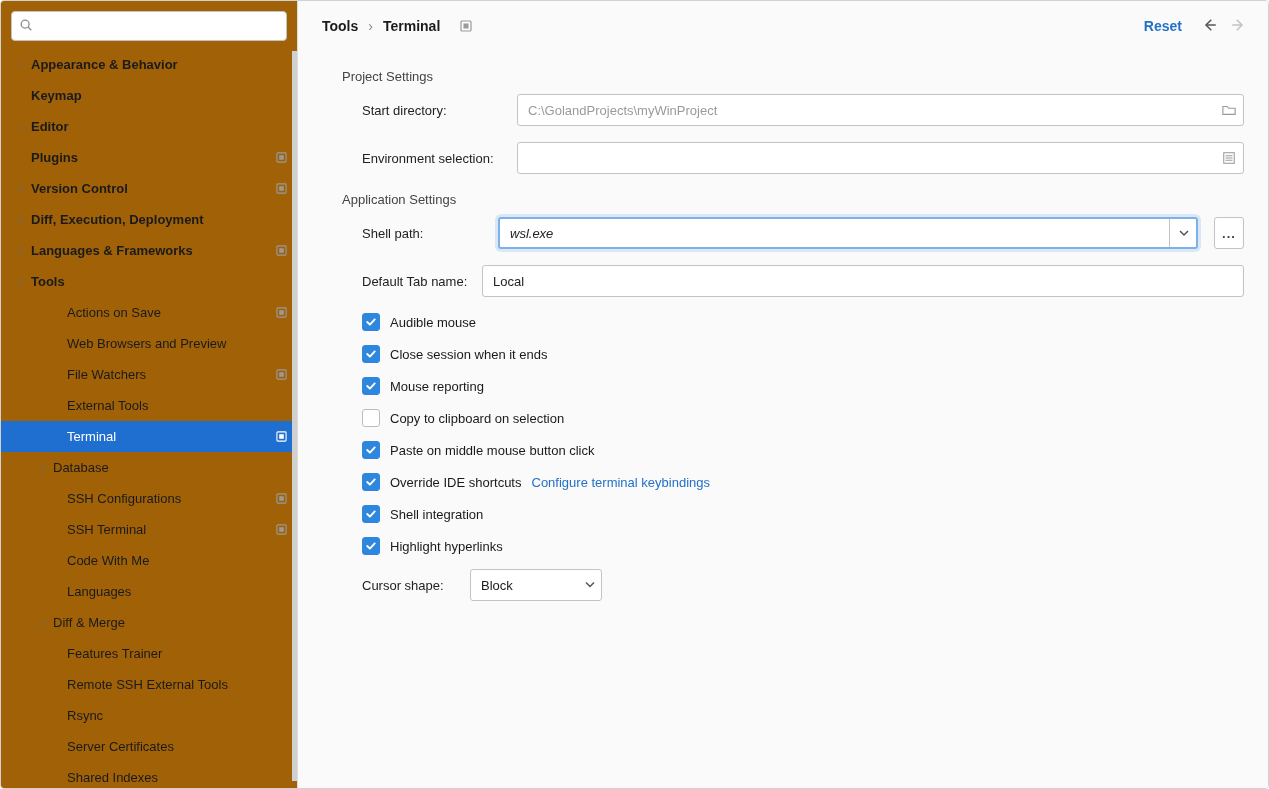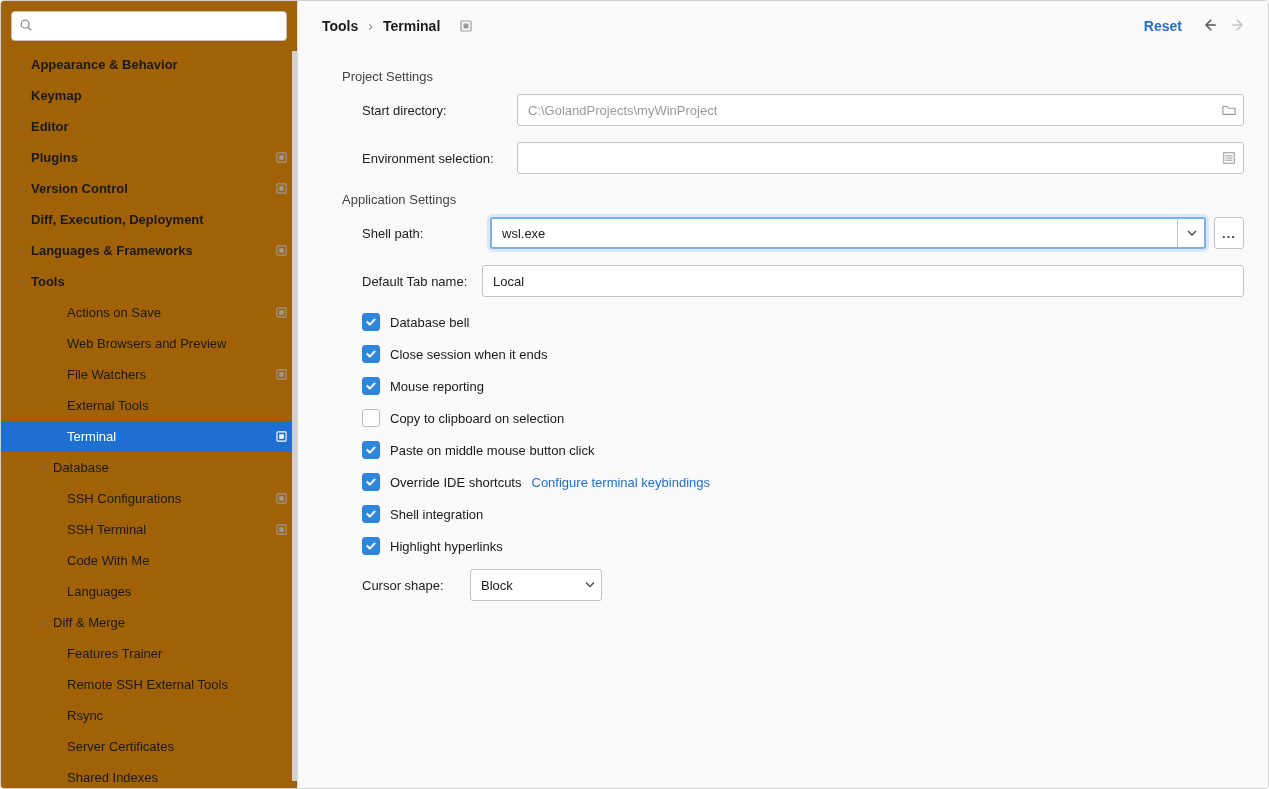--- a/index.html
+++ b/index.html
@@ -198,34 +198,35 @@
   transform: translateY(-50%);
   color: #9a9a9a;
   display: flex;
 }
 .input-icon-right svg { width: 14px; height: 14px; }
 
 .combo-row {
   display: flex;
   align-items: center;
   padding-left: 40px;
-  gap: 8px;
+  gap: 16px;
   margin-bottom: 16px;
 }
 .combo-row .form-label { width: 120px; }
 .combo {
   flex: 1;
   display: flex;
   position: relative;
 }
 .combo .text-input {
   border: 2px solid #7cb1ea;
   border-radius: 3px;
   box-shadow: 0 0 0 3px rgba(124,177,234,0.25);
   padding-right: 40px;
+  font-style: italic;
 }
 .combo .dd-btn {
   position: absolute;
   right: 1px;
   top: 2px;
   bottom: 2px;
   width: 28px;
   border-left: 1px solid #c3c3c3;
   display: flex;
   align-items: center;
@@ -611,21 +612,21 @@
         <input class="text-input form-control" type="text" value="Local" style="">
       </div>
 
       <div id="checkboxes">
           <div class="checkbox-row">
             <div class="checkbox checked">
               <svg>
                 <use href="#svg-check"></use>
               </svg>
             </div>
-            <span class="cb-label">Database bell</span>
+            <span class="cb-label">Audible mouse</span>
           </div>
           <div class="checkbox-row">
             <div class="checkbox checked">
               <svg>
                 <use href="#svg-check"></use>
               </svg>
             </div>
             <span class="cb-label">Close session when it ends</span>
           </div>
           <div class="checkbox-row">

